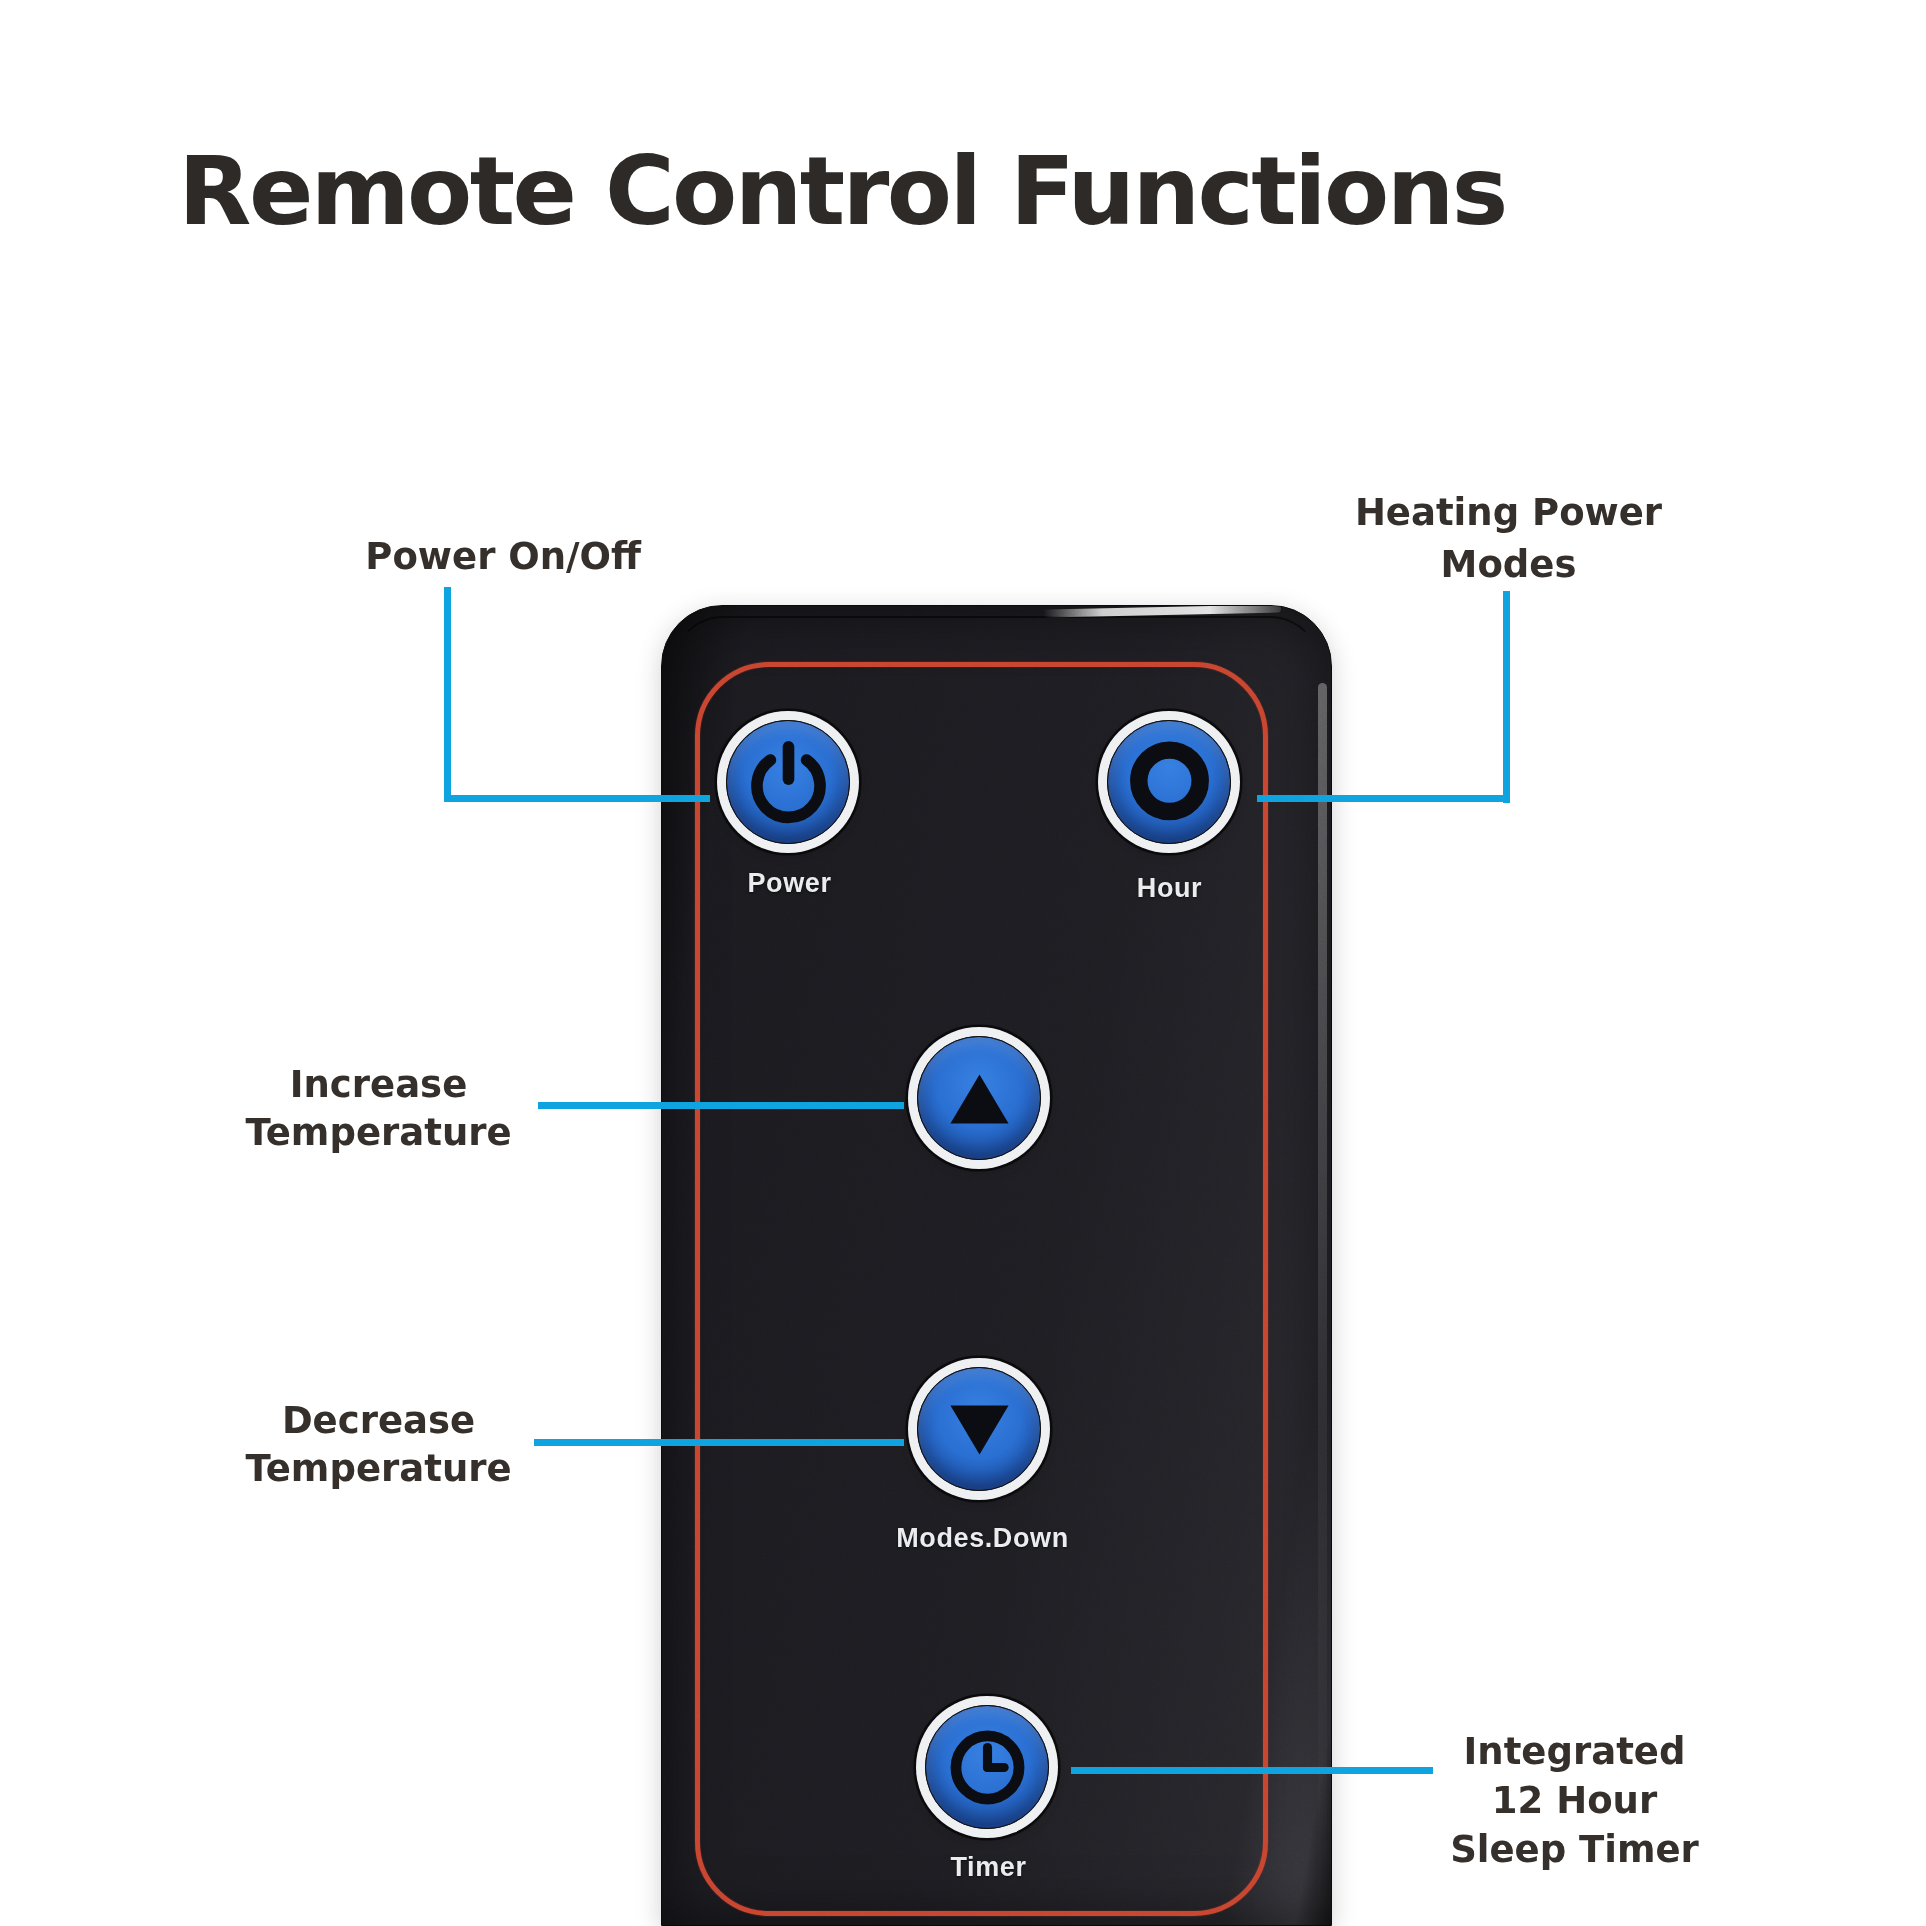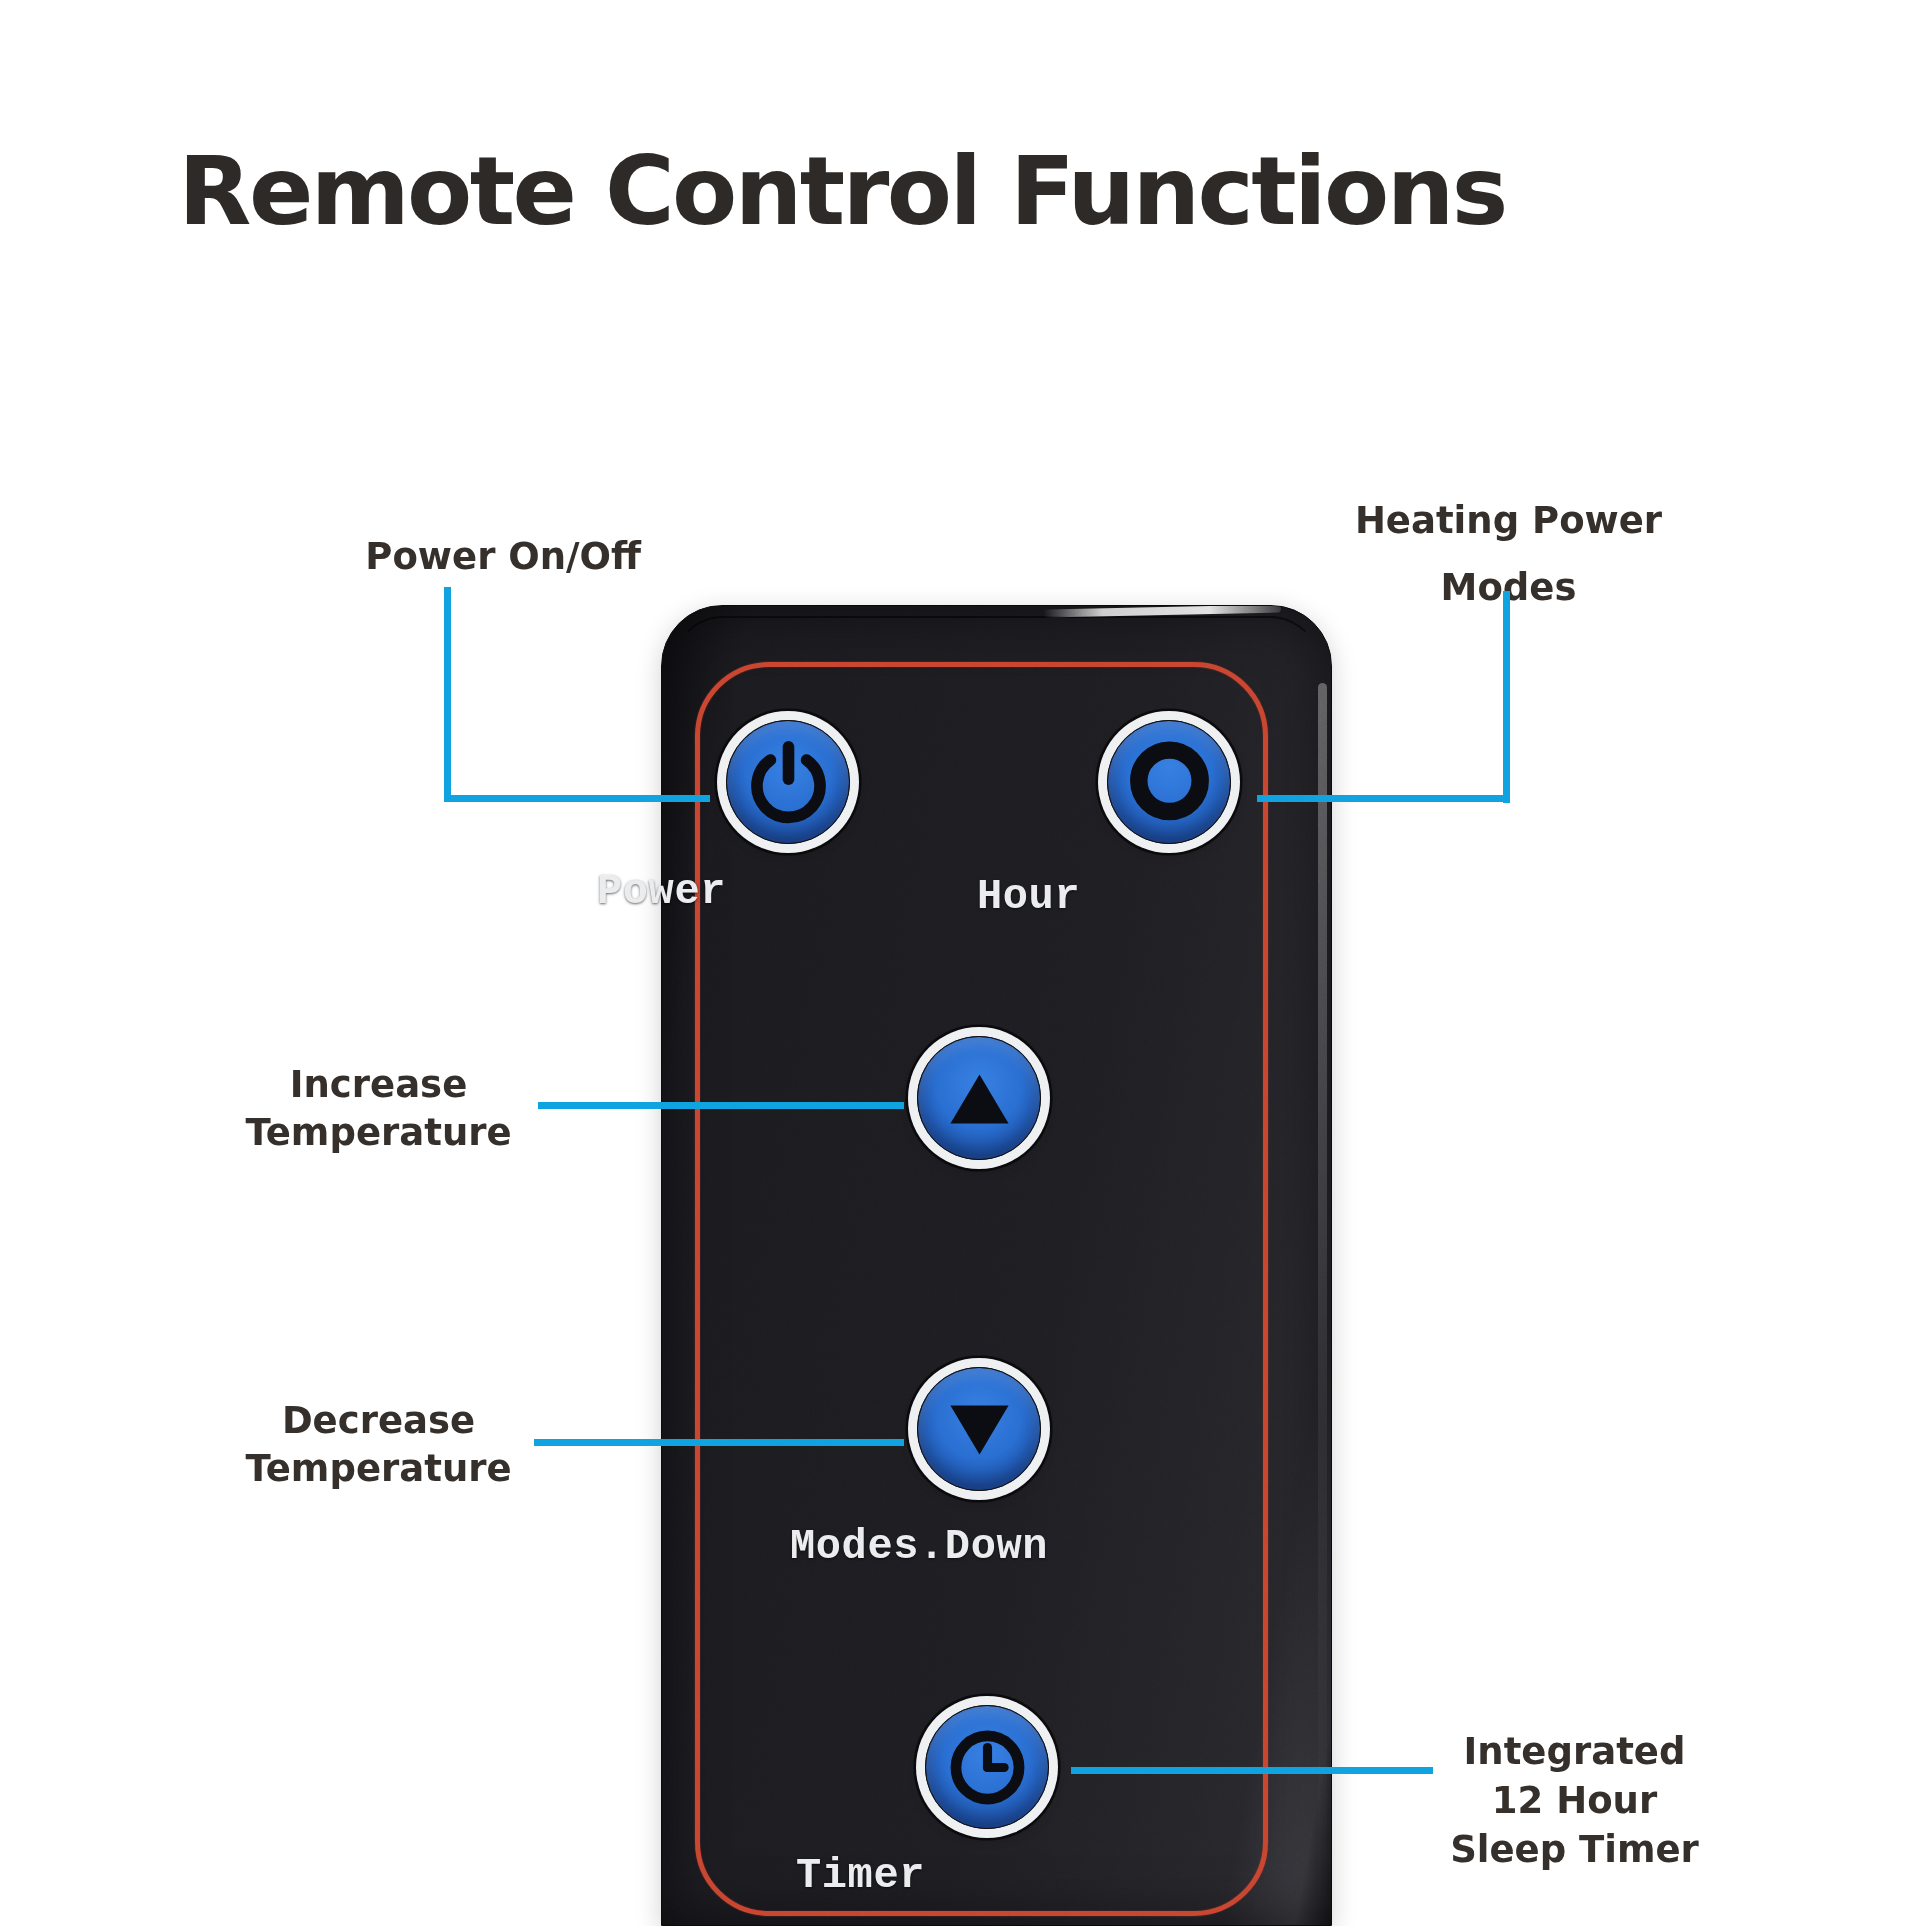--- a/index.html
+++ b/index.html
@@ -13,21 +13,21 @@
 
   
   .title{position:absolute;left:0;right:0;top:136px;text-align:center;
     transform:translateX(23px);
     font-size:95px;font-weight:bold;letter-spacing:-2.6px;color:var(--title);}
 
   
   .callout{position:absolute;font-weight:bold;color:var(--label);
     font-size:37px;line-height:48px;text-align:center;white-space:pre-line;}
   .co-power{left:256px;top:533px;width:385px;text-align:right;}
-  .co-mode{left:1316px;top:487px;width:385px;line-height:67px;}
+  .co-mode{left:1316px;top:487px;width:385px;line-height:52px;}
   .co-increase{left:186px;top:1061px;width:385px;}
   .co-decrease{left:186px;top:1397px;width:385px;}
   .co-sleep{left:1382px;top:1701px;width:385px;line-height:49px;margin-top:26px;}
 
   
   .cline{position:absolute;background:var(--accent);}
   .l-power-v{left:444px;top:587px;width:7px;height:215px;}
   .l-power-h{left:444px;top:795px;width:266px;height:7px;}
   .l-mode-v{left:1503px;top:591px;width:7px;height:212px;}
   .l-mode-h{left:1257px;top:795px;width:253px;height:7px;}
@@ -66,22 +66,22 @@
     box-shadow:0 0 0 9px var(--ring), 0 0 0 11.6px rgba(8,8,10,.85),
       0 5.1px 14px rgba(0,0,0,.55), inset 0 -9px 16.7px rgba(10,20,60,.45),
       inset 0 6.4px 13px rgba(255,255,255,.18);}
   .btn svg{width:83px;height:83px;}
   .btn-power{left:726px;top:720px;}
   .btn-mode{left:1107px;top:720px;}
   .btn-temp-up{left:917px;top:1036px;}
   .btn-temp-down{left:917px;top:1367px;}
   .btn-timer{left:925px;top:1705px;}
 
-  .btn-label{position:absolute;font-family:Liberation Mono, monospace;
-    font-weight:bold;font-size:42px;color:var(--btn-label);text-align:left;
+  .btn-label{position:absolute;font-family:Liberation Sans, sans-serif;
+    font-weight:bold;font-size:27px;color:var(--btn-label);text-align:center;
     letter-spacing:0.6px;text-shadow:0 1.3px 2.6px rgba(0,0,0,.6);width:385px;}
   .bl-power{left:597px;top:868px;}
   .bl-mode{left:977px;top:873px;}
   .bl-temp-up{left:790px;top:1189px;}
   .bl-temp-down{left:790px;top:1523px;}
   .bl-timer{left:796px;top:1852px;}
 </style>
 </head>
 <body>
 

